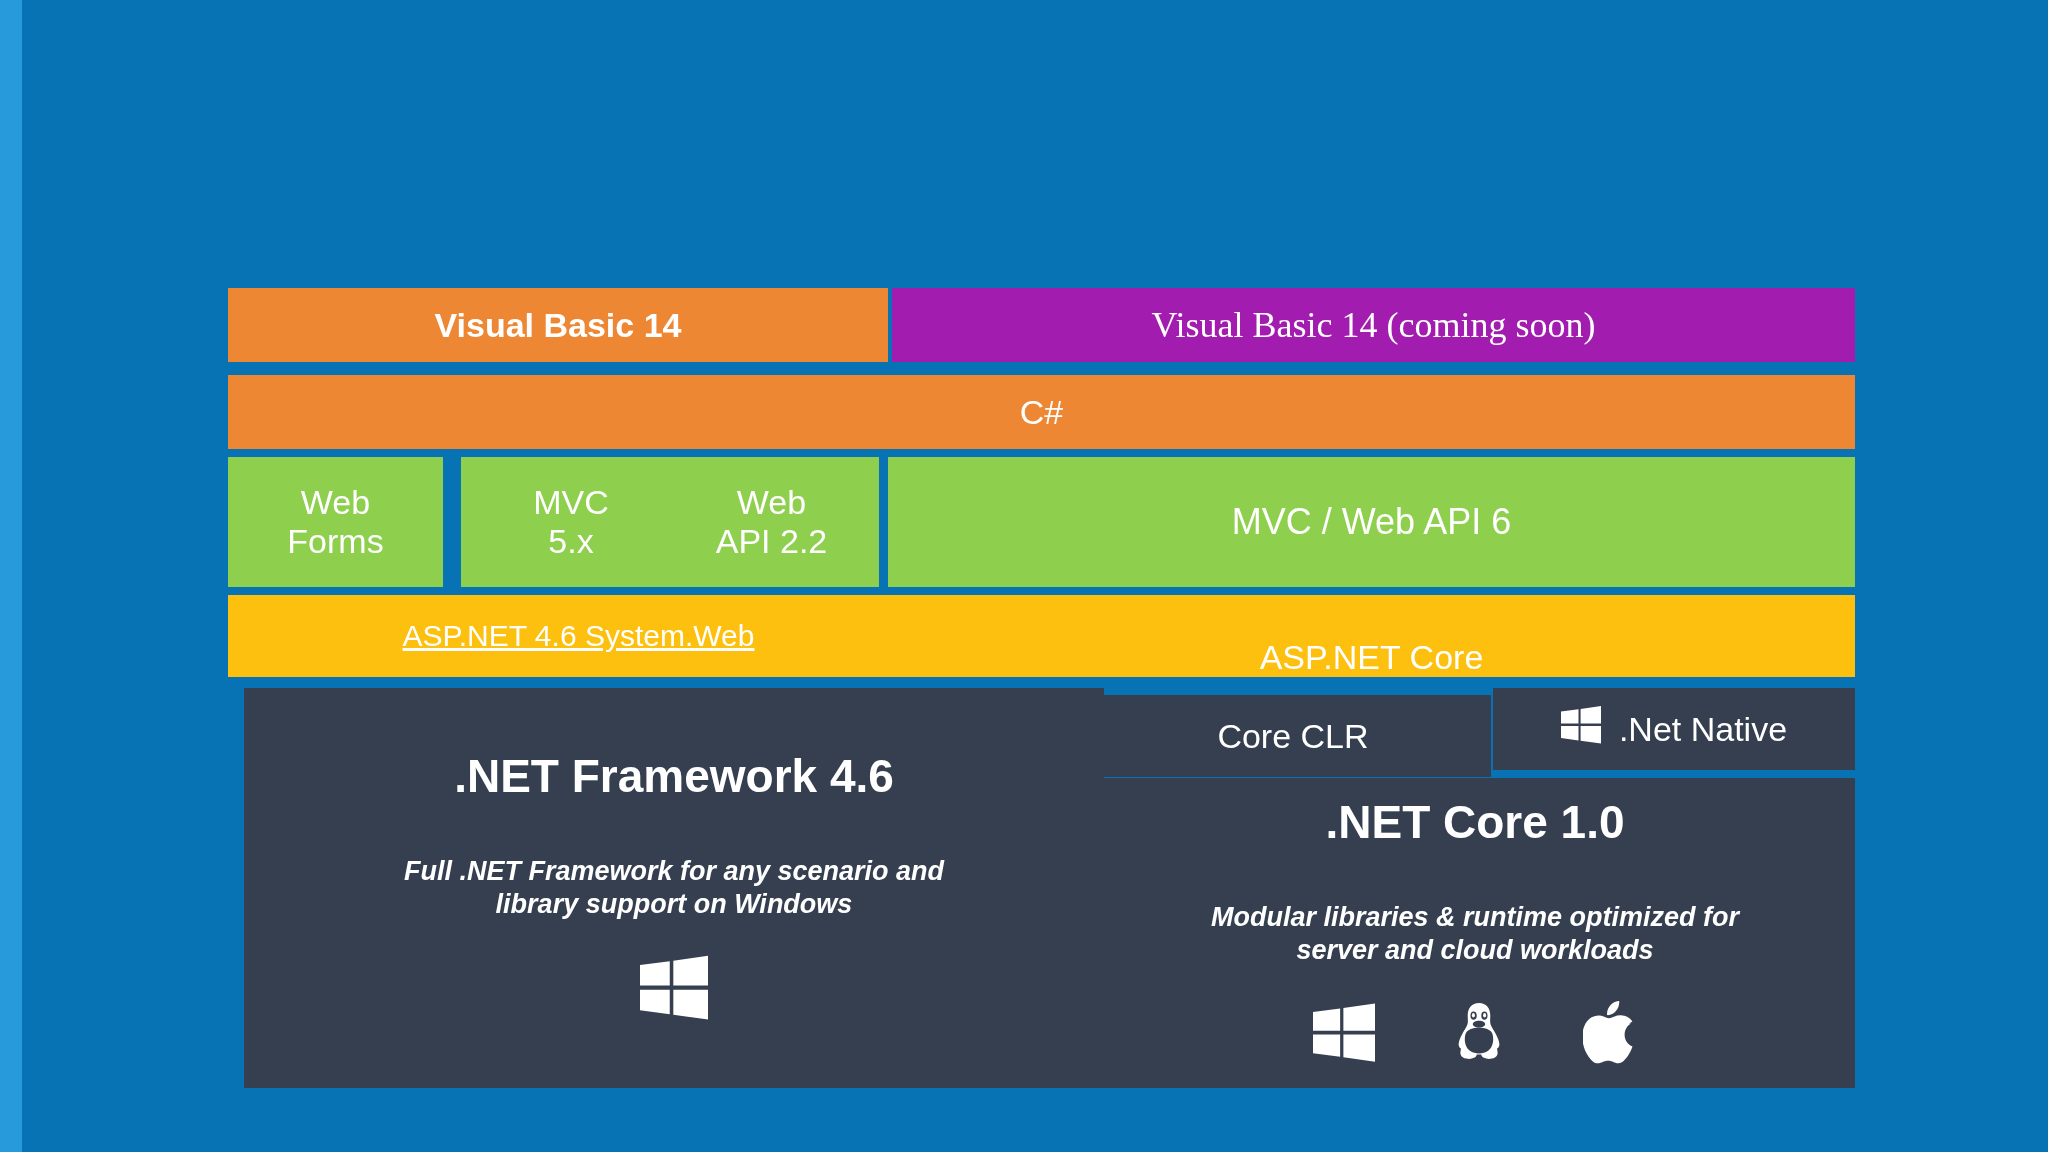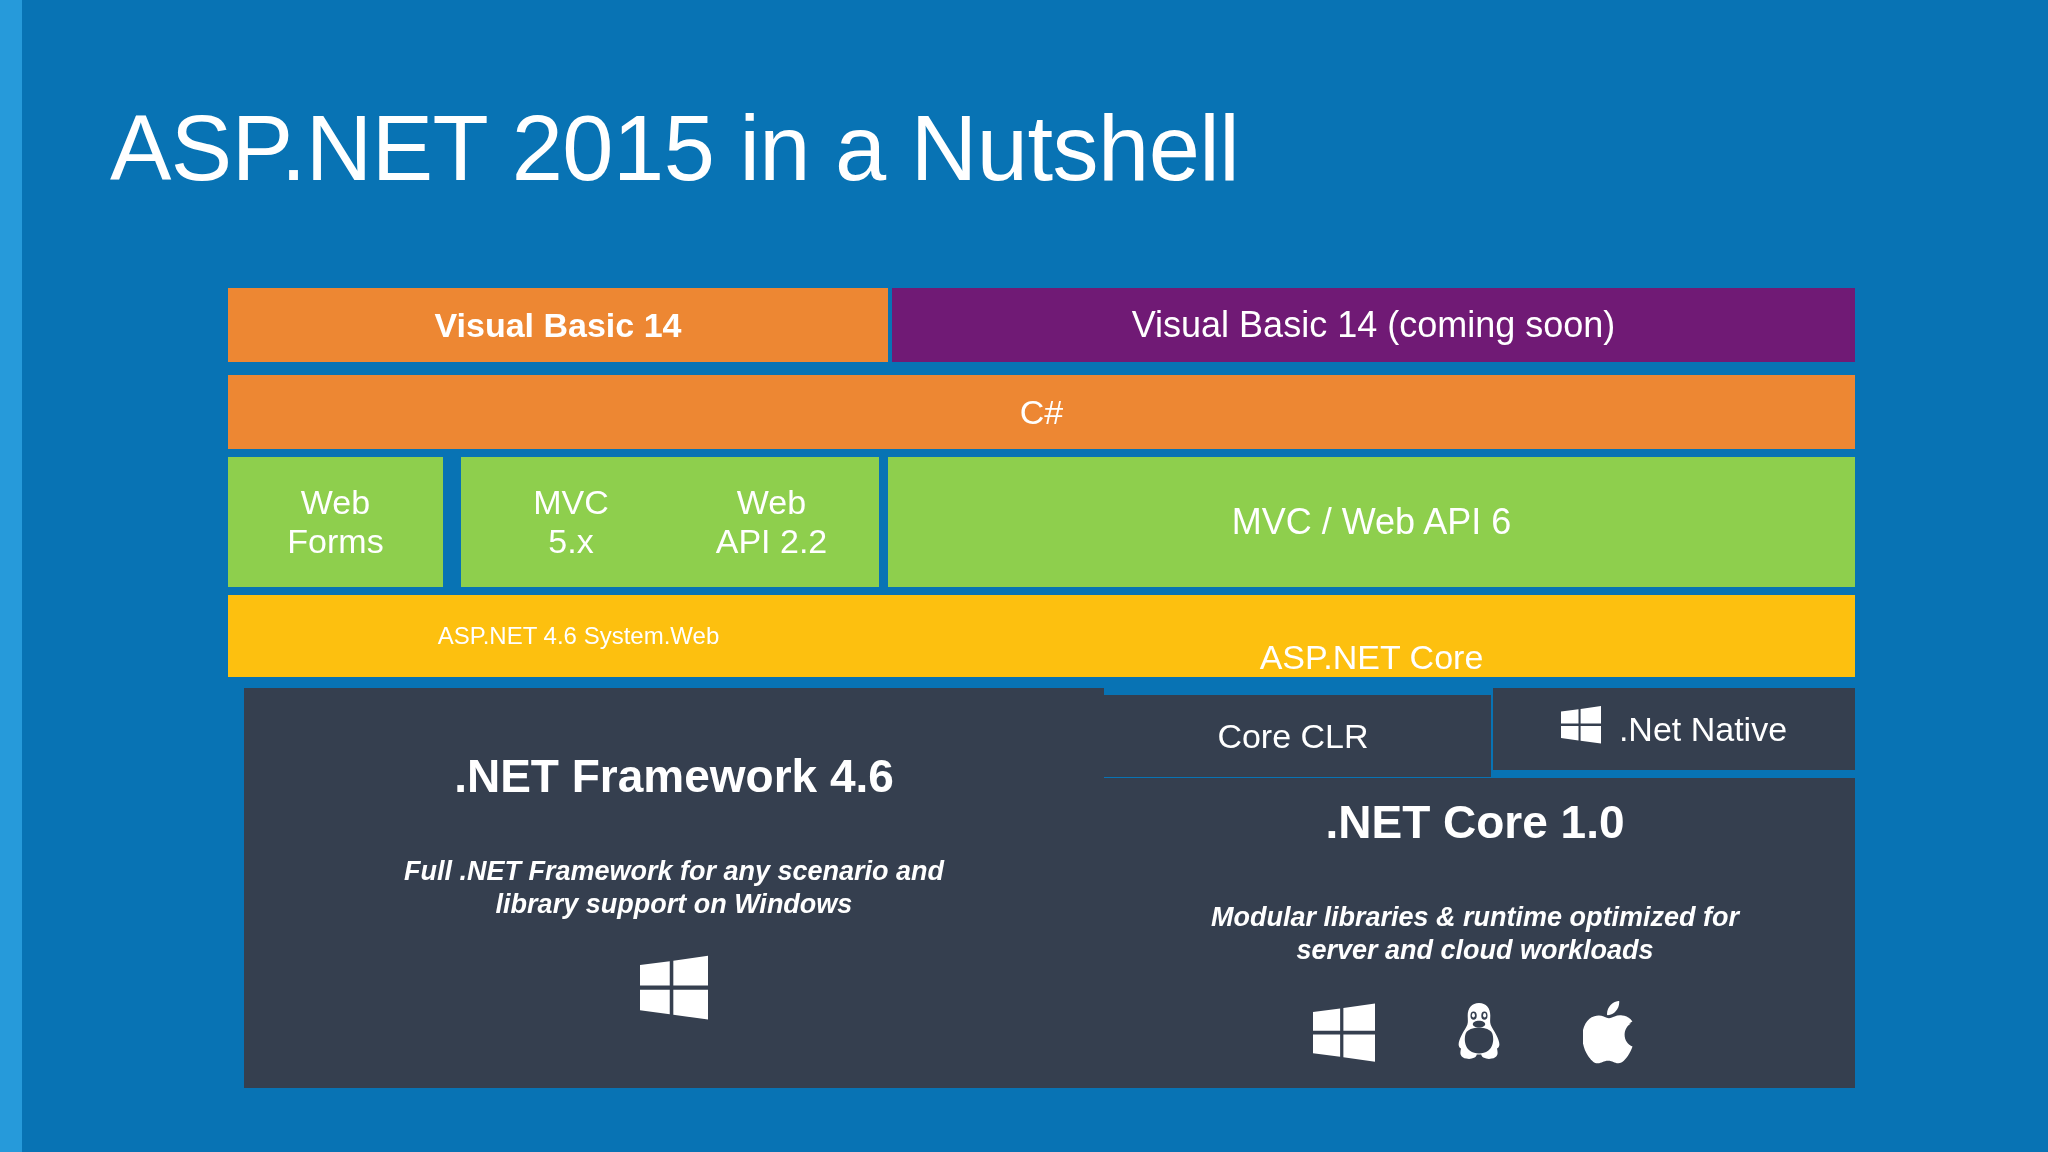--- a/index.html
+++ b/index.html
@@ -44,21 +44,21 @@
     align-items: center;
     justify-content: center;
     text-align: center;
     color: #ffffff;
     font-weight: 400;
   }
   .blk .lbl { display: block; white-space: pre-line; }
 
   
   .lang-vb     { background: #ed8733; font-weight: bold; }
-  .lang-vbnext { background: #701a75; }
+  .lang-vbnext { background: #a21caf; font-family: Liberation Serif, serif; }
   .lang-cs     { background: #ed8733; }
 
   
   .fx { background: #8ecf4d; }
 
   
   .aspnet { background: #fdc00f; }
 
   
   .dark  { background: #353f4f; }
@@ -99,21 +99,20 @@
     gap: 18px;
   }
 </style>
 </head>
 <body>
 
 <div id="slide">
 
   <div id="accent-stripe"></div>
 
-  <div id="slide-title">ASP.NET 2015 in a Nutshell</div>
 
   <div class="blk lang-vb" style="left:228px; top:288px; width:660px; height:74px; font-size:34px;">
     <span class="lbl">Visual Basic 14</span>
   </div>
 
   <div class="blk lang-vbnext" style="left:892px; top:288px; width:963px; height:74px; font-size:36px;">
     <span class="lbl">Visual Basic 14 (coming soon)</span>
   </div>
 
   <div class="blk lang-cs" style="left:228px; top:375px; width:1627px; height:74px; font-size:34px;">
@@ -132,21 +131,21 @@
 
   <div class="blk fx" style="left:664px; top:457px; width:215px; height:130px; font-size:34px;">
     <span class="lbl">Web
 API 2.2</span>
   </div>
 
   <div class="blk fx" style="left:888px; top:457px; width:967px; height:130px; font-size:36px;">
     <span class="lbl">MVC / Web API 6</span>
   </div>
 
-  <div class="blk aspnet" style="left:228px; top:595px; width:701px; height:82px; font-size:24px;">
+  <div class="blk aspnet" style="left:228px; top:595px; width:701px; height:82px; font-size:30px;text-decoration:underline;">
     <span class="lbl">ASP.NET 4.6  System.Web</span>
   </div>
 
   <div class="blk aspnet" style="left:888px; top:595px; width:967px; height:82px; font-size:34px;justify-content:flex-end;">
     <span class="lbl">ASP.NET Core</span>
   </div>
 
   <div class="blk dark row-chip" style="left:1095px; top:688px; width:396px; height:82px;margin-top:7px;">
     <span class="lbl">Core CLR</span>
   </div>

